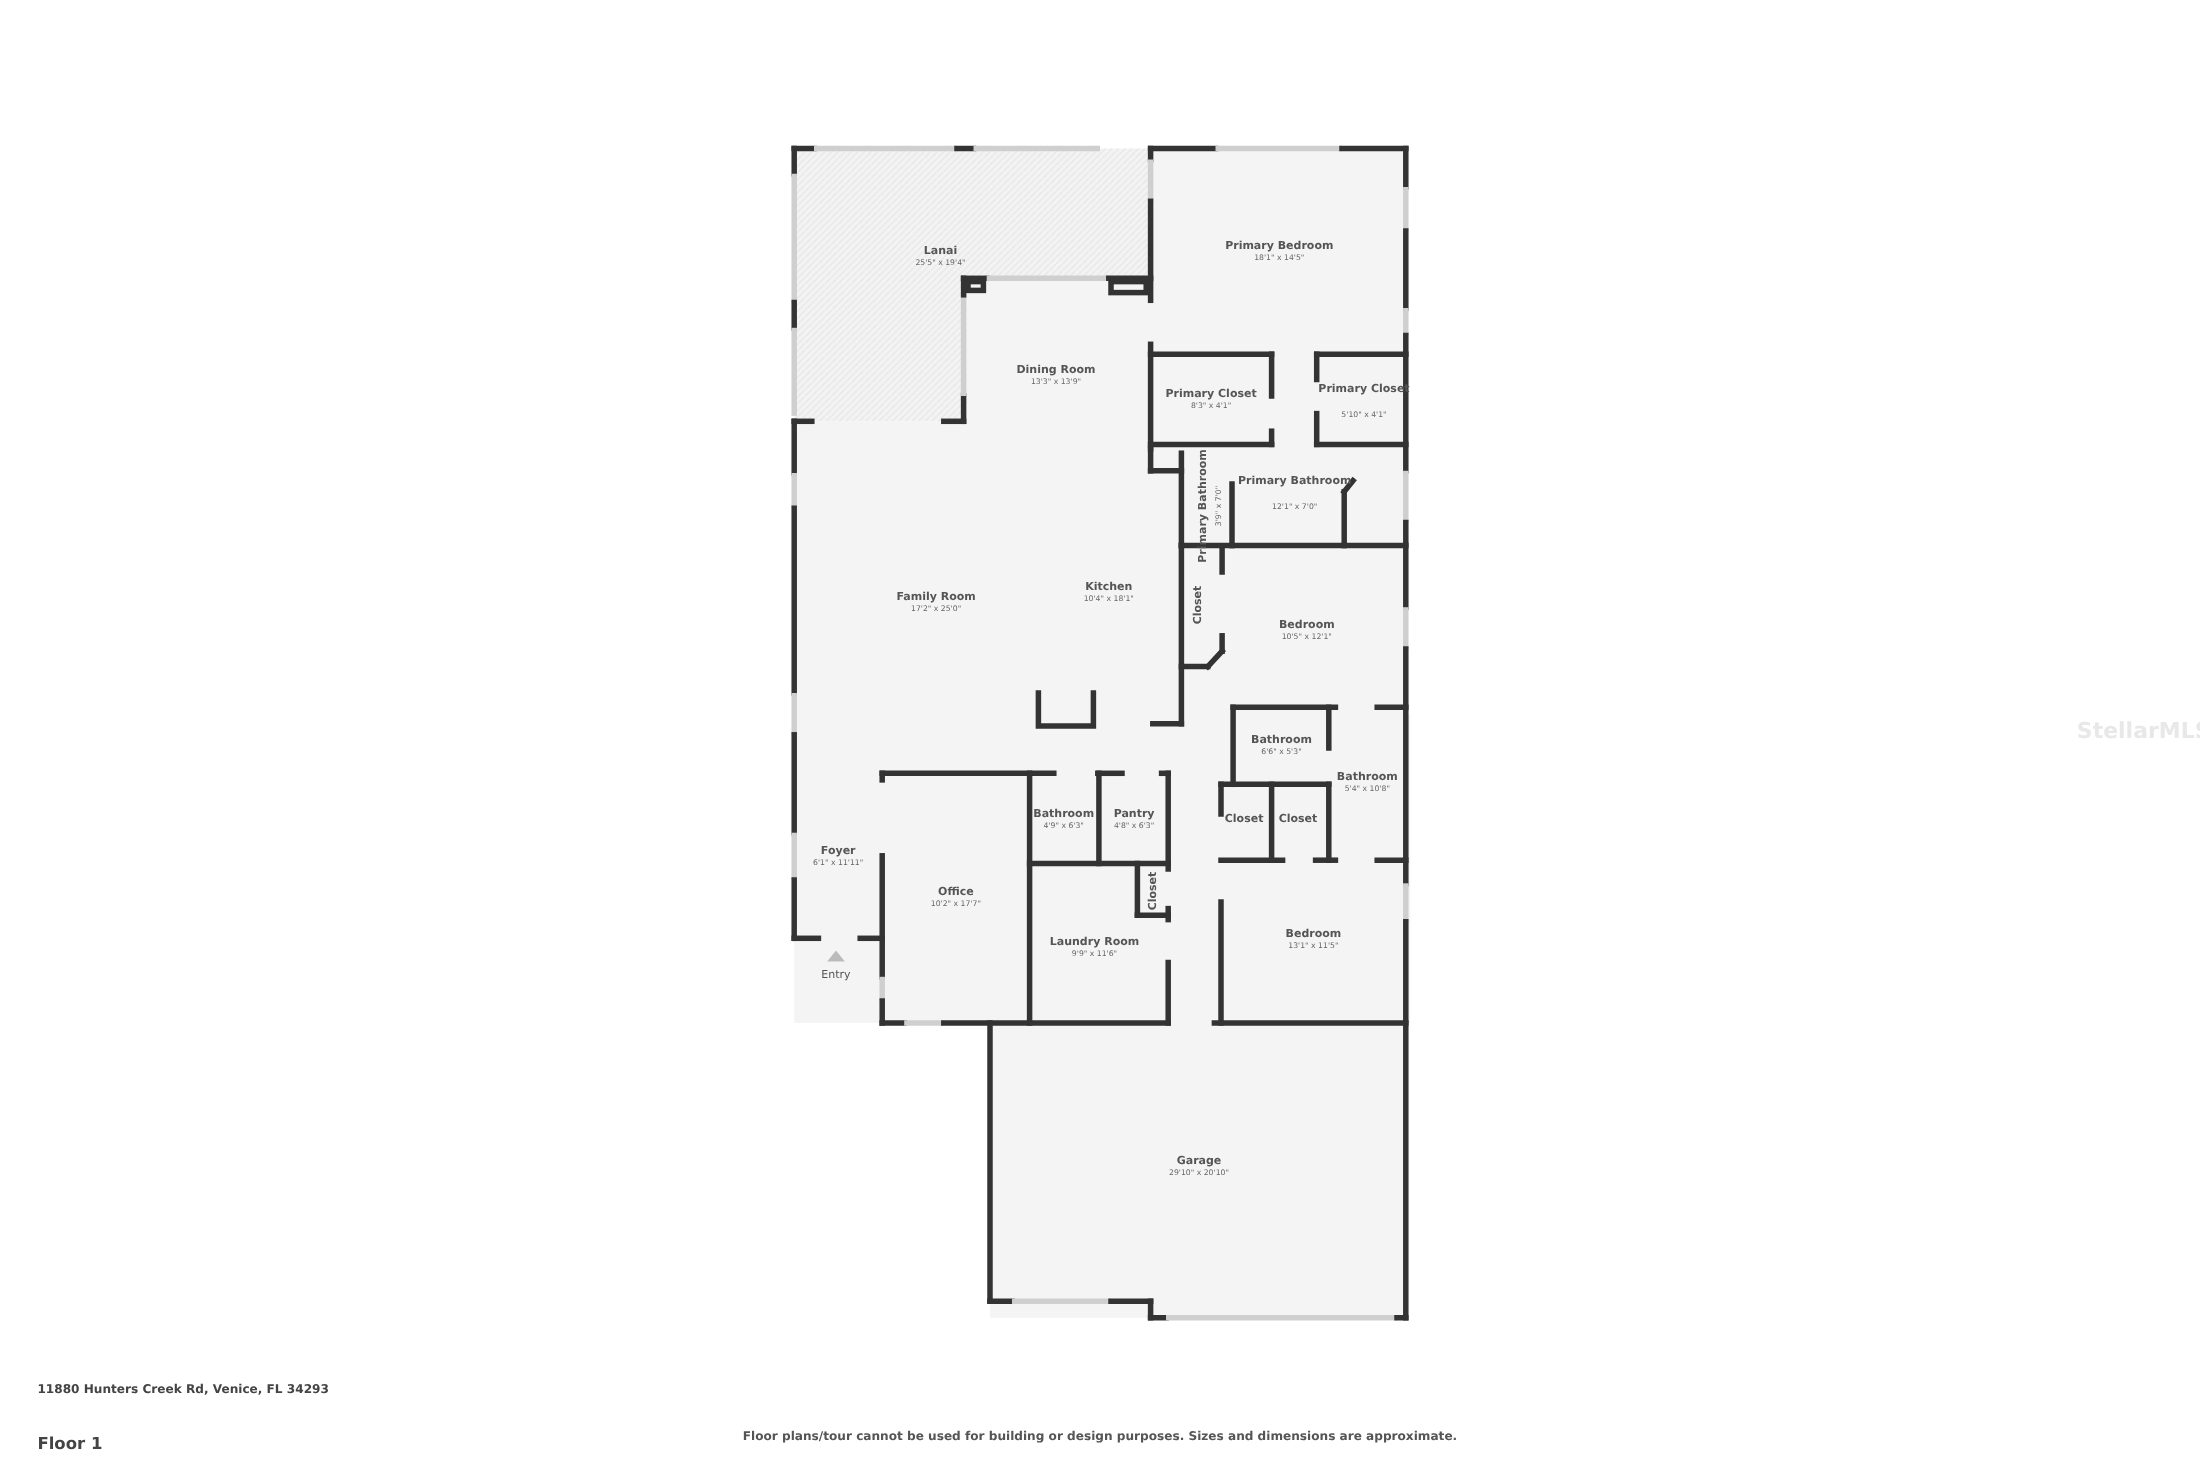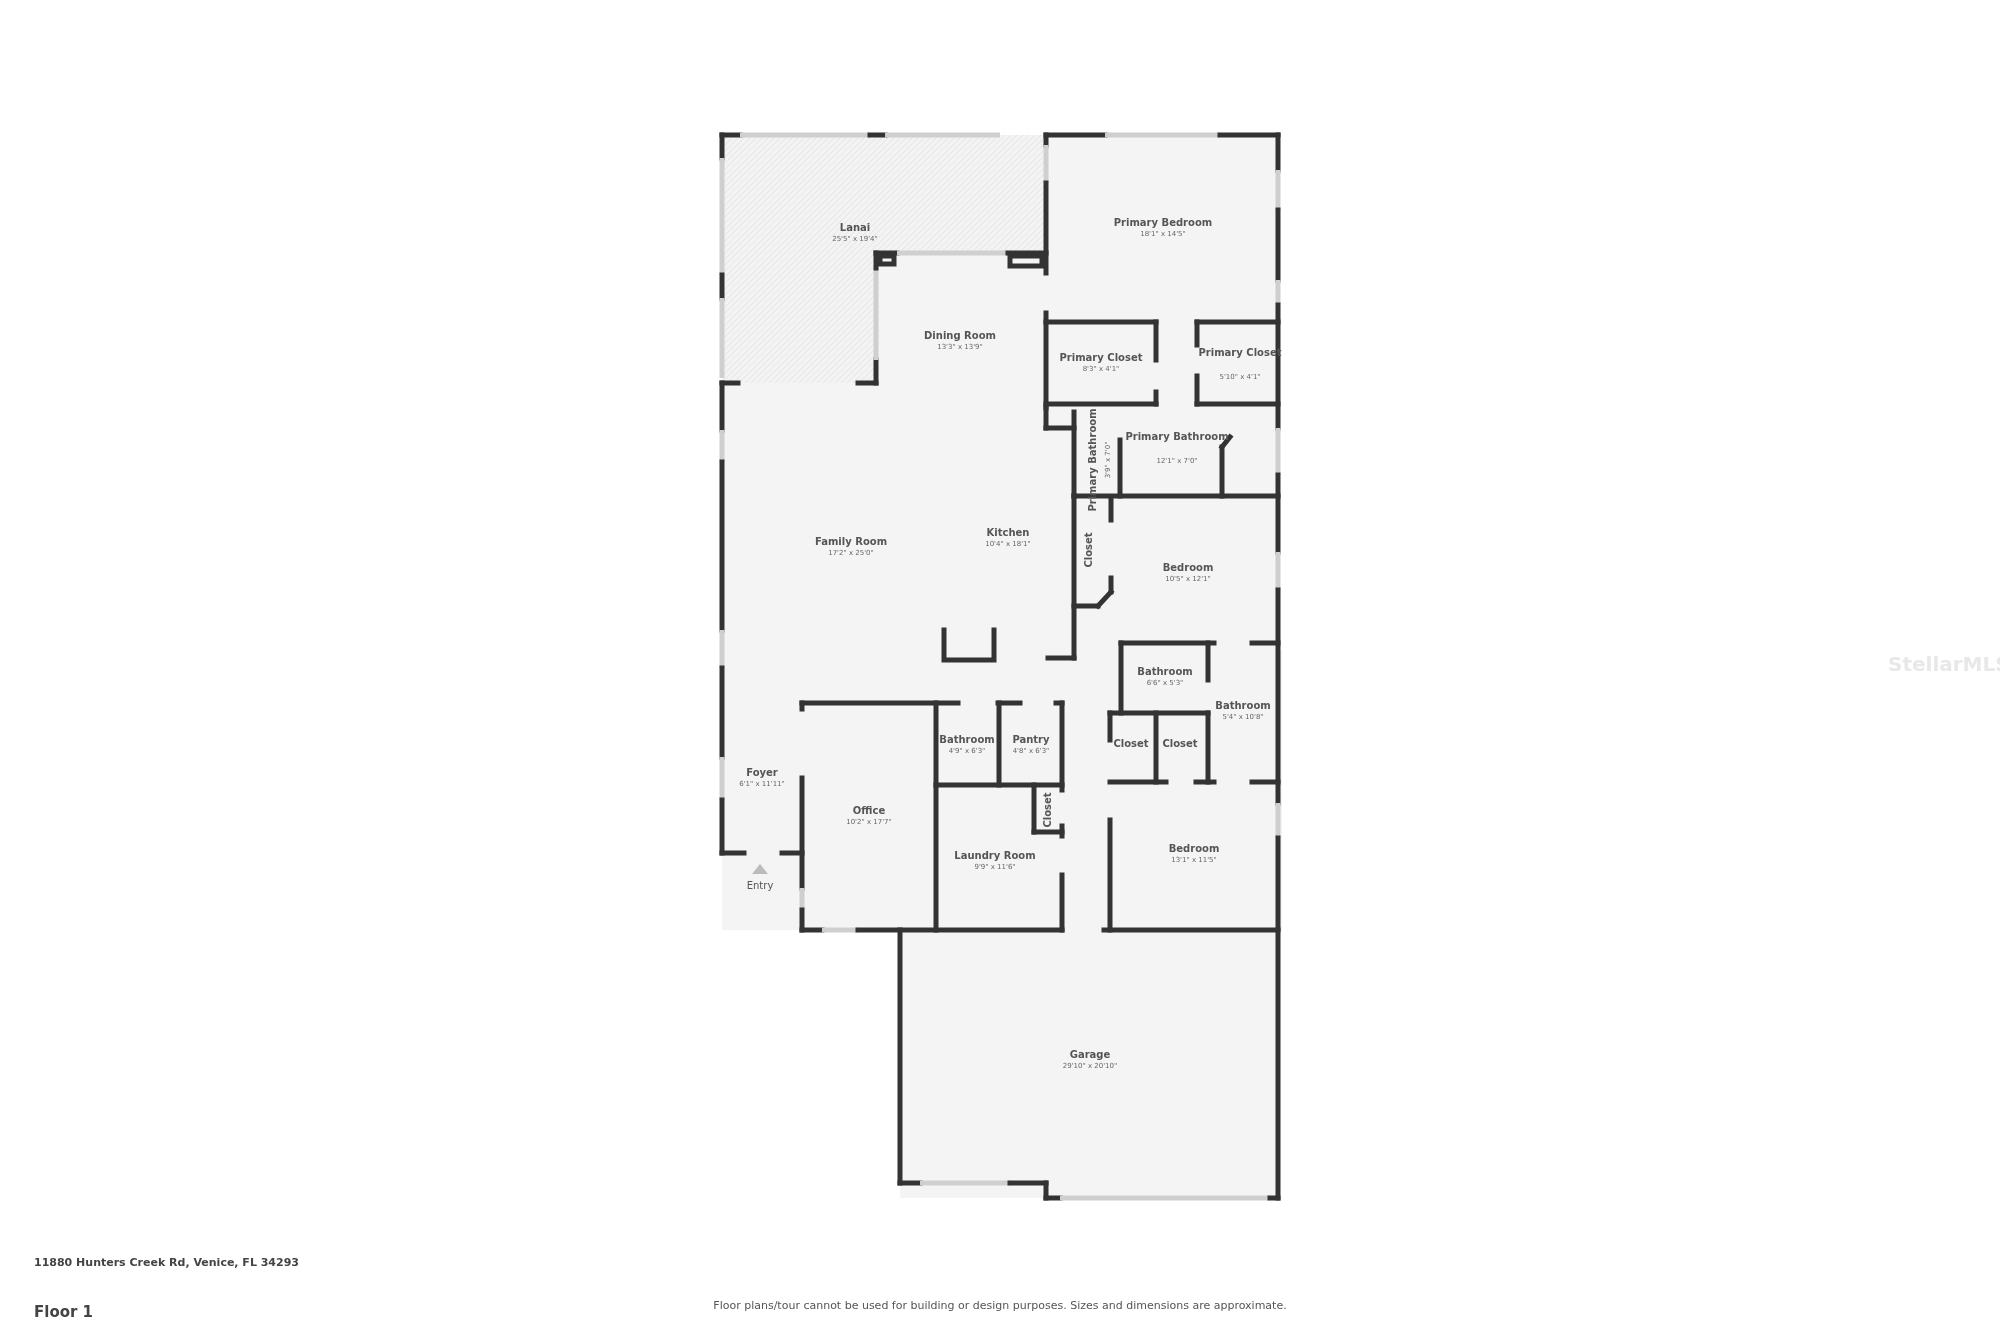--- a/index.html
+++ b/index.html
@@ -4,21 +4,21 @@
 <style>
   html, body { margin:0; padding:0; background:#ffffff; }
   body { width:2000px; height:1332px; position:relative; overflow:hidden; font-family:"DejaVu Sans", sans-serif; }
   #plan { position:absolute; left:0; top:0; width:2000px; height:1332px; }
   .wall { stroke:#333333; stroke-width:5; fill:none; stroke-linecap:square; }
   .win { stroke:#cfcfcf; stroke-width:5; fill:none; }
   .room-name { font-family:"DejaVu Sans", sans-serif; font-size:10px; fill:#555; text-anchor:middle; font-weight:bold; }
   .room-dim { font-family:"DejaVu Sans", sans-serif; font-size:7px; fill:#666; text-anchor:middle; }
   .address { position:absolute; left:34px; top:1256px; font-size:11px; font-weight:bold; color:#444; }
   .floor { position:absolute; left:34px; top:1291px; font-size:15px; font-weight:bold; color:#444;margin-top:12px; }
-  .disclaimer { position:absolute; left:0; width:2000px; text-align:center; top:1299px; font-size:11px; font-weight:normal; color:#555; }
+  .disclaimer { position:absolute; left:0; width:2000px; text-align:center; top:1299px; font-size:11px; font-weight:bold; color:#555; }
   .watermark { position:absolute; left:1888px; top:652px; font-size:20px; font-weight:bold; color:#e8e8e8; }
 </style>
 </head>
 <body>
 
 <svg id="plan" viewBox="0 0 2000 1332" xmlns="http://www.w3.org/2000/svg">
   <defs>
     <pattern id="lanai-pattern" width="6" height="6" patternUnits="userSpaceOnUse">
       <rect width="6" height="6" fill="#f3f3f3"></rect>
       <path d="M0 6 L6 0" stroke="#e4e4e4" stroke-width="1"></path>

